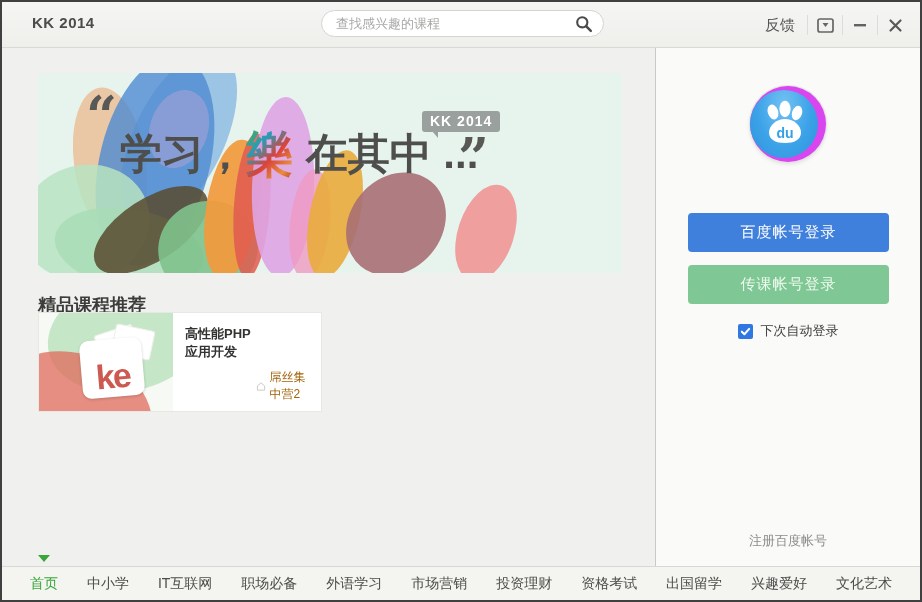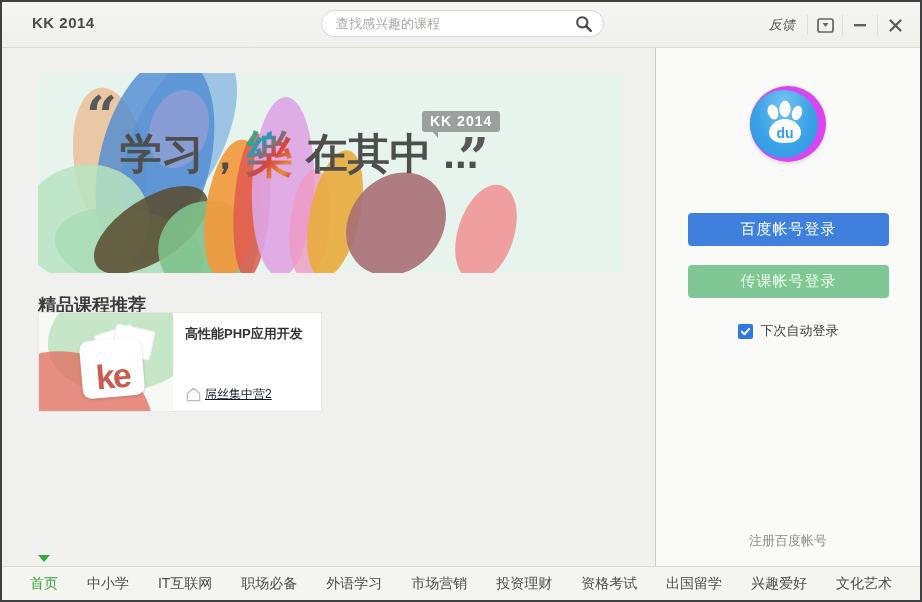--- a/index.html
+++ b/index.html
@@ -13,21 +13,21 @@
              display:flex; align-items:center; }
   .app-title{ position:absolute; left:30px; top:12px; font-size:15px; font-weight:bold; color:#4c4c4a; letter-spacing:.5px;}
   .searchbox{ position:absolute; left:319px; top:8px; width:283px; height:27px;
               background:#fff; border:1px solid #d4d4d1; border-radius:14px;
               display:flex; align-items:center; padding:0 8px 0 14px; }
   .searchbox input{ flex:1; border:none; outline:none; font-size:13px; color:#444;
                     font-family:inherit; background:transparent; }
   .searchbox input::placeholder{ color:#a9a9a6; }
   .search-btn{ width:22px; height:22px; display:flex; align-items:center; justify-content:center; cursor:pointer; }
   .win-controls{ position:absolute; right:10px; top:0; height:46px; display:flex; align-items:center; }
-  .feedback{ font-size:13px; color:#555552; padding:4px 10px; cursor:pointer;font-style:italic; }
+  .feedback{ font-size:15px; color:#555552; padding:4px 10px; cursor:pointer; }
   .ctrl-sep{ width:1px; height:20px; background:#dcdcd9; margin:0 2px; }
   .ctrl-btn{ width:30px; height:28px; display:flex; align-items:center; justify-content:center; cursor:pointer; }
 
   
   .content{ position:absolute; top:46px; left:0; right:0; bottom:34px; display:flex; }
   .main{ width:654px; background:#f0f1ef; border-right:1px solid #c9c9c6; position:relative; }
   .sidebar{ flex:1; background:#fafaf9; position:relative; }
 
   
   .banner{ position:absolute; left:36px; top:25px; width:584px; height:200px;
@@ -72,34 +72,34 @@
                opacity:.6; border-radius:50%; transform:rotate(-12deg);}
   .blob-red{ position:absolute; left:-46px; top:40px; width:160px; height:130px; background:#e06a5b;
              opacity:.75; border-radius:45% 55% 50% 50%; transform:rotate(8deg);}
   .paper{ position:absolute; background:#fff; border:1px solid #eee; width:40px; height:30px; border-radius:3px;}
   .paper1{ left:58px; top:16px; transform:rotate(-18deg);}
   .paper2{ left:74px; top:14px; transform:rotate(12deg);}
   .ke-box{ position:absolute; left:42px; top:26px; width:62px; height:58px; background:#fff;
            border-radius:9px; transform:rotate(-5deg); box-shadow:0 1px 3px rgba(0,0,0,.18);
            display:flex; align-items:flex-end; justify-content:center; }
   .ke-box span{ font-size:34px; font-weight:bold; color:#cd5a50; line-height:1; padding-bottom:4px; letter-spacing:-2px;}
-  .course-info{ flex:1; padding:12px 12px 8px 12px; display:flex; flex-direction:column;}
+  .course-info{ flex:1; padding:12px 12px 8px 12px; display:flex; flex-direction:row;}
   .course-title{ font-size:13px; font-weight:bold; color:#333331;}
   .course-price{ margin-top:7px; font-size:13px; color:#8a8a87;}
   .course-price .cur{ color:#b3b3b0; font-size:14px; margin-right:3px;}
-  .course-provider{ margin-top:auto; display:flex; align-items:center; gap:3px; font-size:12px; color:#0f172a;text-decoration:underline;}
+  .course-provider{ margin-top:auto; display:flex; align-items:center; gap:3px; font-size:12px; color:#a16207;}
 
   
   .baidu-logo{ position:absolute; left:50%; top:38px; margin-left:-38px; width:76px; height:76px;
                border-radius:50%; background:#d946ef; box-shadow:0 0 0 1px #e3e3e1, 0 2px 4px rgba(0,0,0,.12);
                display:flex; align-items:center; justify-content:flex-start;}
   .baidu-logo .ball{ width:68px; height:68px; border-radius:50%;
                background:radial-gradient(ellipse at 50% 22%, #72c2f2 0%, #3da3e8 55%, #2b93de 100%);
                display:flex; align-items:center; justify-content:center;}
-  .btn{ position:absolute; left:32px; width:201px; height:33px; border:none; border-radius:4px;
+  .btn{ position:absolute; left:32px; width:201px; height:39px; border:none; border-radius:4px;
         font-size:15px; color:#fff; font-family:inherit; cursor:pointer; letter-spacing:1px;}
   .btn-baidu{ top:165px; background:#4080dd; }
   .btn-chuanke{ top:217px; background:#7fc794; color:#eefbef;}
   .autologin{ position:absolute; top:274px; left:0; right:0; display:flex; align-items:center;
               justify-content:center; gap:8px;}
   .checkbox{ width:15px; height:15px; border-radius:2px; background:#2f78e2; display:flex;
              align-items:center; justify-content:center; cursor:pointer;}
   .autologin label{ font-size:13px; color:#3c3c3a; cursor:pointer;}
   .register{ position:absolute; top:484px; left:0; right:0; text-align:center;
              font-size:13px; color:#8c8c89; cursor:pointer;}

